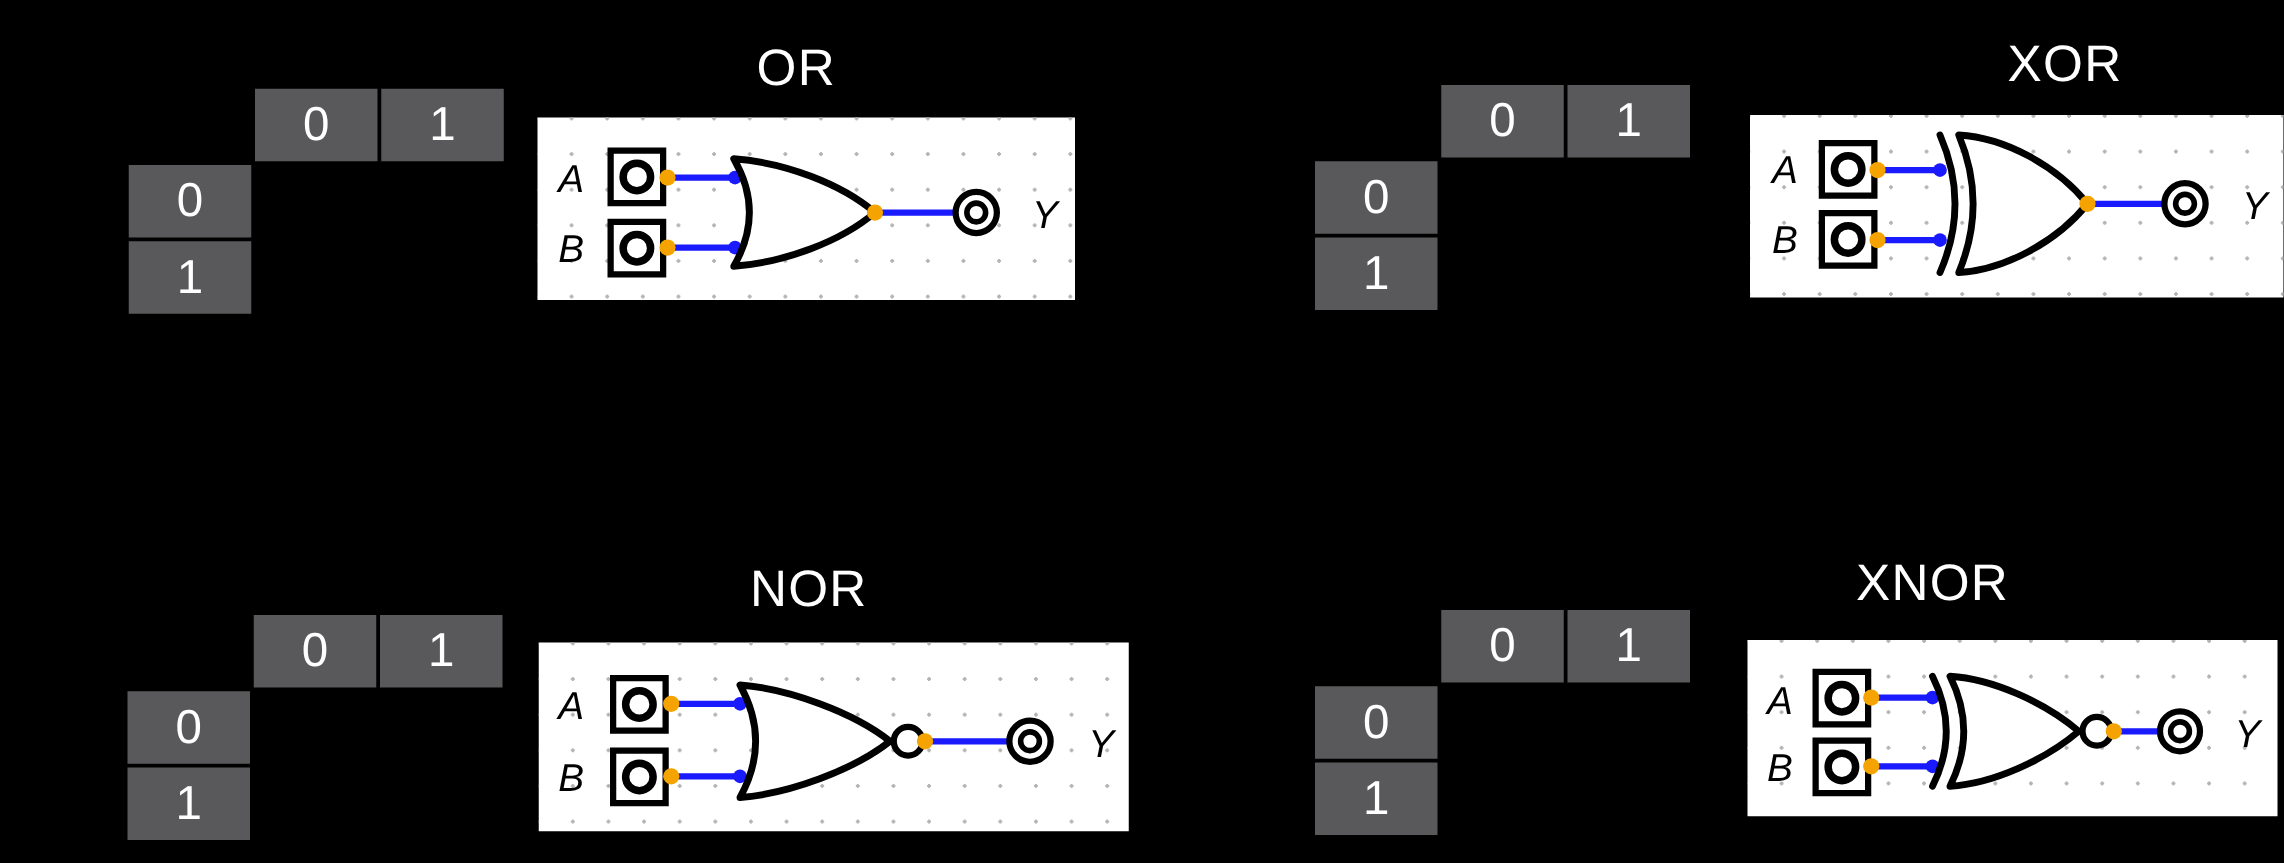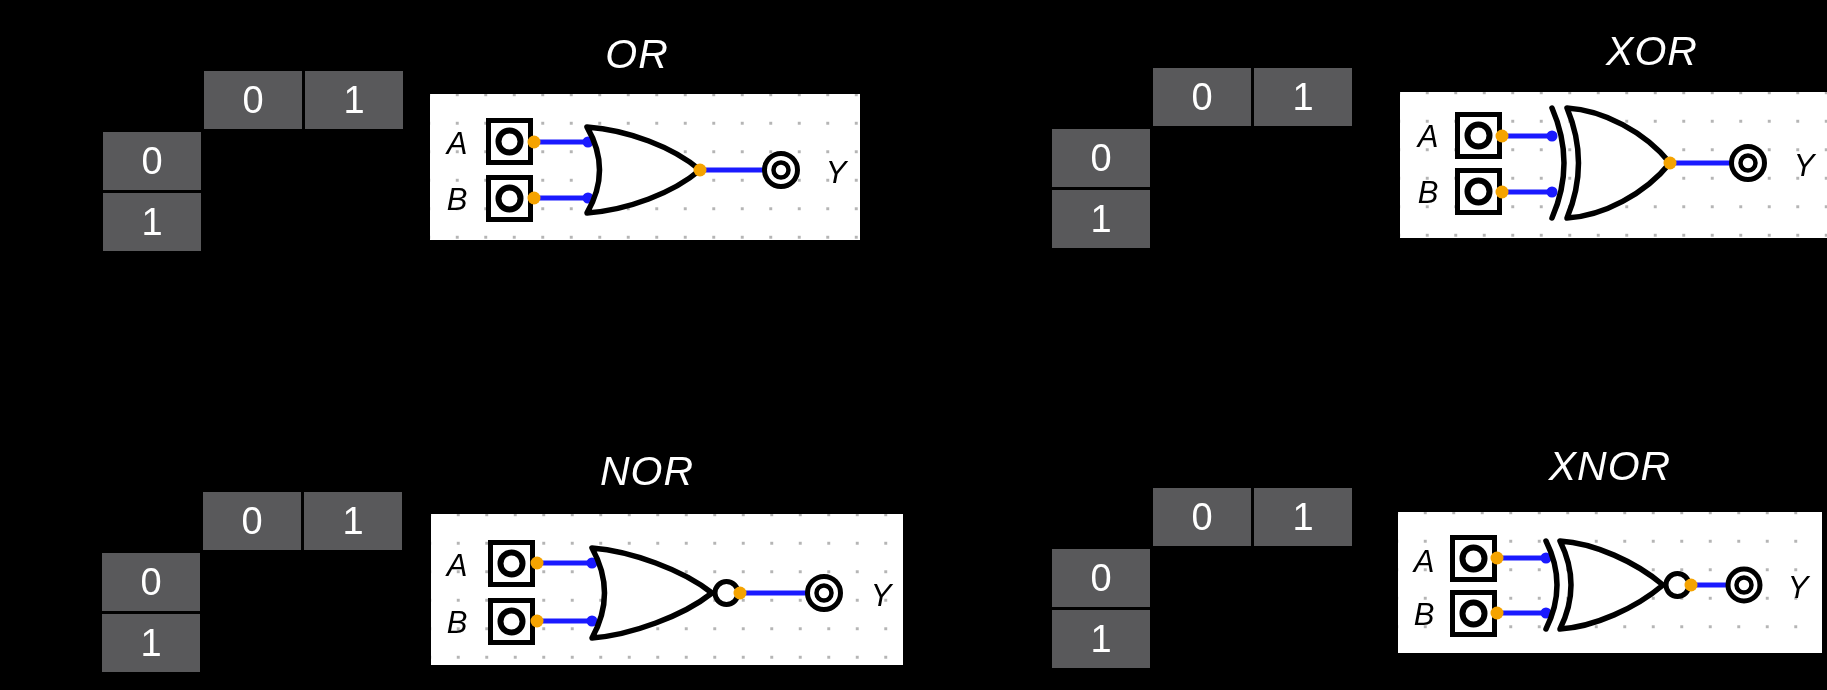--- a/index.html
+++ b/index.html
@@ -1,20 +1,20 @@
 <!DOCTYPE html>
 <html><head>
 <meta charset="utf-8">
 <style>
   html,body{margin:0;padding:0;background:#000;}
   #stage{position:relative;width:1827px;height:690px;background:#000;overflow:hidden;
          font-family:"Liberation Sans",sans-serif;}
   .quad{position:absolute;inset:0;pointer-events:none;}
   .title{position:absolute;transform:translateX(-50%);margin:0;color:#fff;
-         font-size:41px;font-weight:400;line-height:1;letter-spacing:1px;white-space:nowrap;font-style:italic;}
+         font-size:41px;font-weight:400;line-height:1;letter-spacing:1px;white-space:nowrap;}
   .ttable{position:absolute;display:grid;grid-template-columns:98px 98px 98px;
           grid-template-rows:58px 58px 58px;gap:3px;}
   .cell{width:98px;height:58px;display:flex;align-items:center;justify-content:center;
         font-size:38px;color:#fff;}
   .cell.hdr{background:#59595b;}
   .cell.corner,.cell.body{background:transparent;}
   .panel{position:absolute;background:#fff;
          background-image:radial-gradient(circle,#b5b5b5 1.5px,rgba(0,0,0,0) 1.6px);
          background-size:28.5px 28.5px;background-position:13px 15px;}
   .panel svg{position:absolute;left:0;top:0;display:block;}
@@ -150,21 +150,21 @@
         <g>
           <circle cx="393" cy="79" r="16.5" fill="#fff" stroke="#000" stroke-width="5"></circle>
           <circle cx="393" cy="79" r="7.5" fill="#fff" stroke="#000" stroke-width="4.5"></circle>
         </g>
         <text x="450" y="81" text-anchor="middle" dominant-baseline="central">Y</text>
       </svg>
     </div>
   </section>
 
   <section class="quad">
-    <h2 class="title" style="left:1610px;top:446px">XNOR</h2>
+    <h2 class="title" style="left:1546px;top:446px">XNOR</h2>
     <div class="ttable" style="left:1052px;top:488px">
       <div class="cell corner"></div>
       <div class="cell hdr">0</div>
       <div class="cell hdr">1</div>
       <div class="cell hdr">0</div>
       <div class="cell body"></div>
       <div class="cell body"></div>
       <div class="cell hdr">1</div>
       <div class="cell body"></div>
       <div class="cell body"></div>

